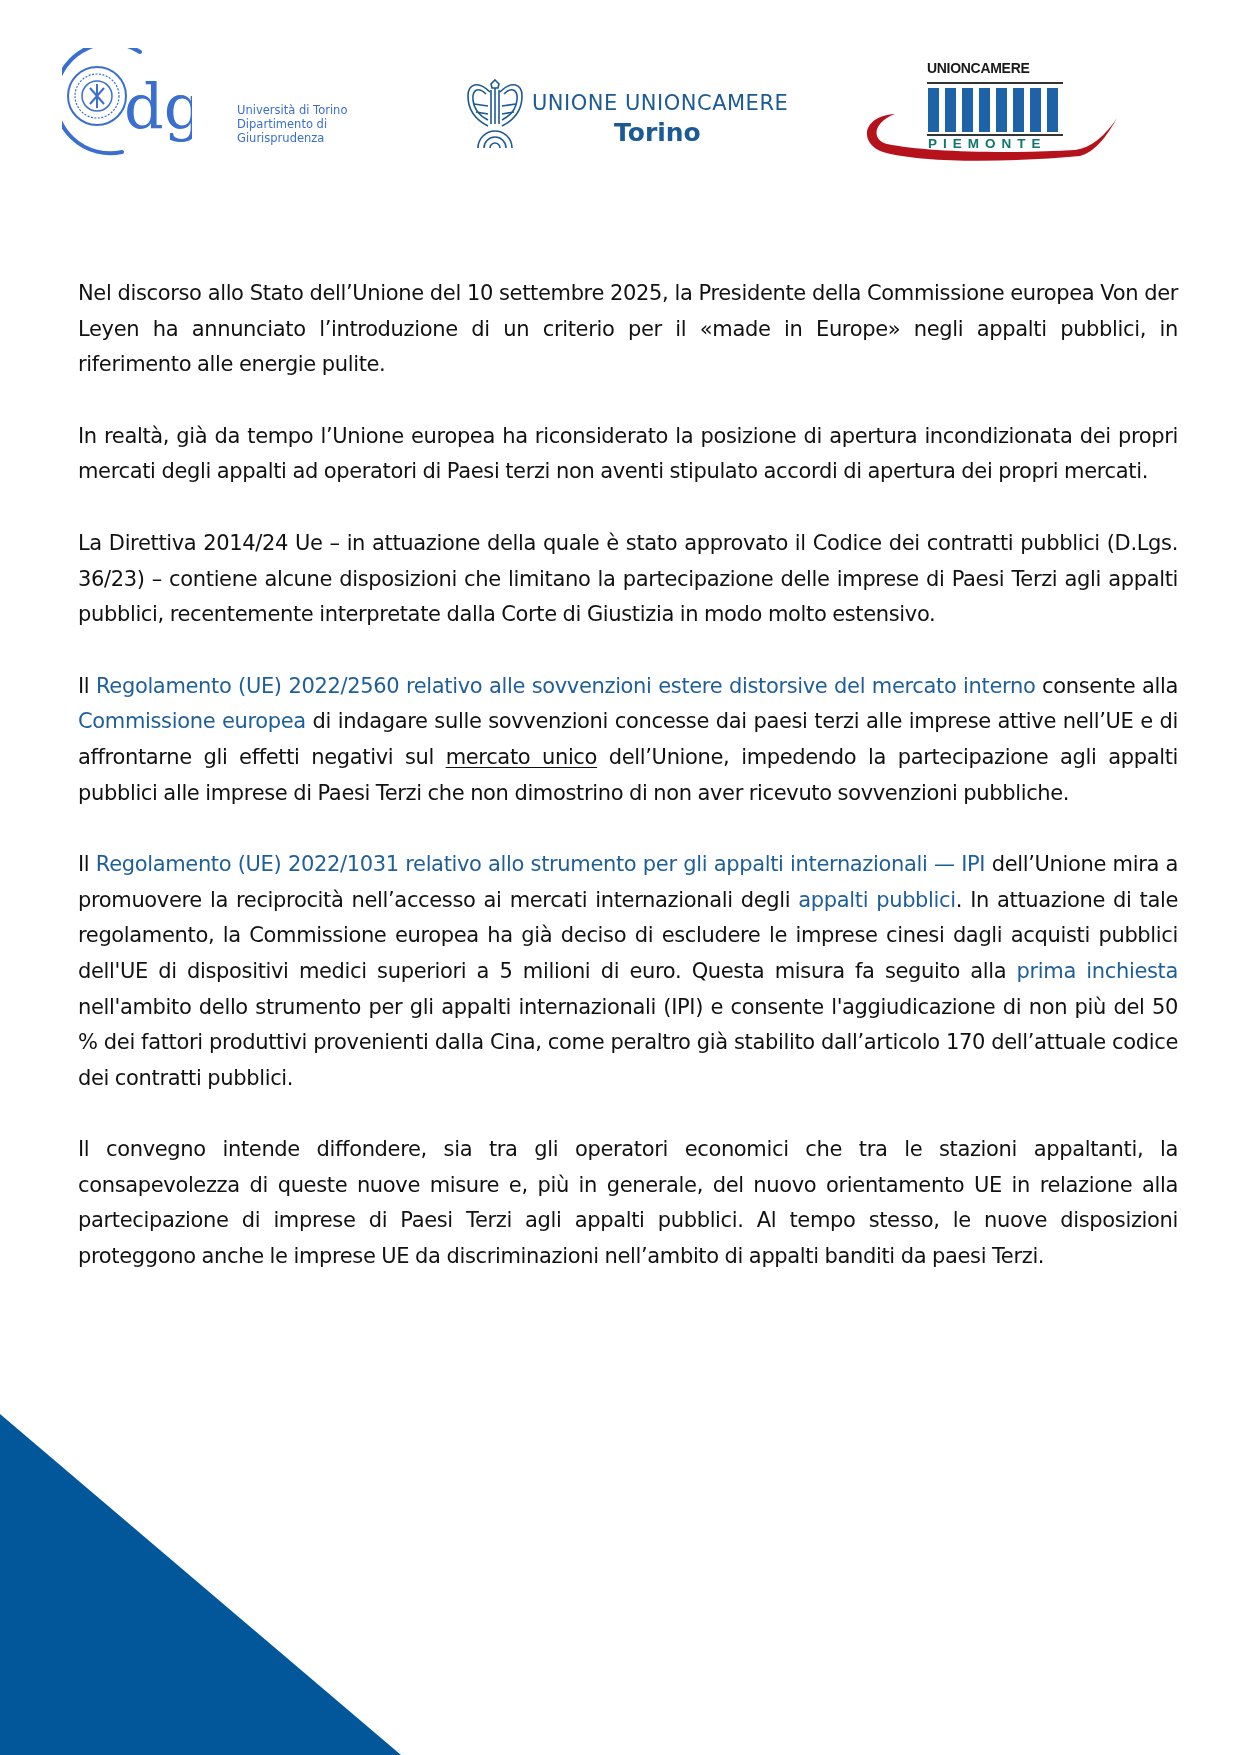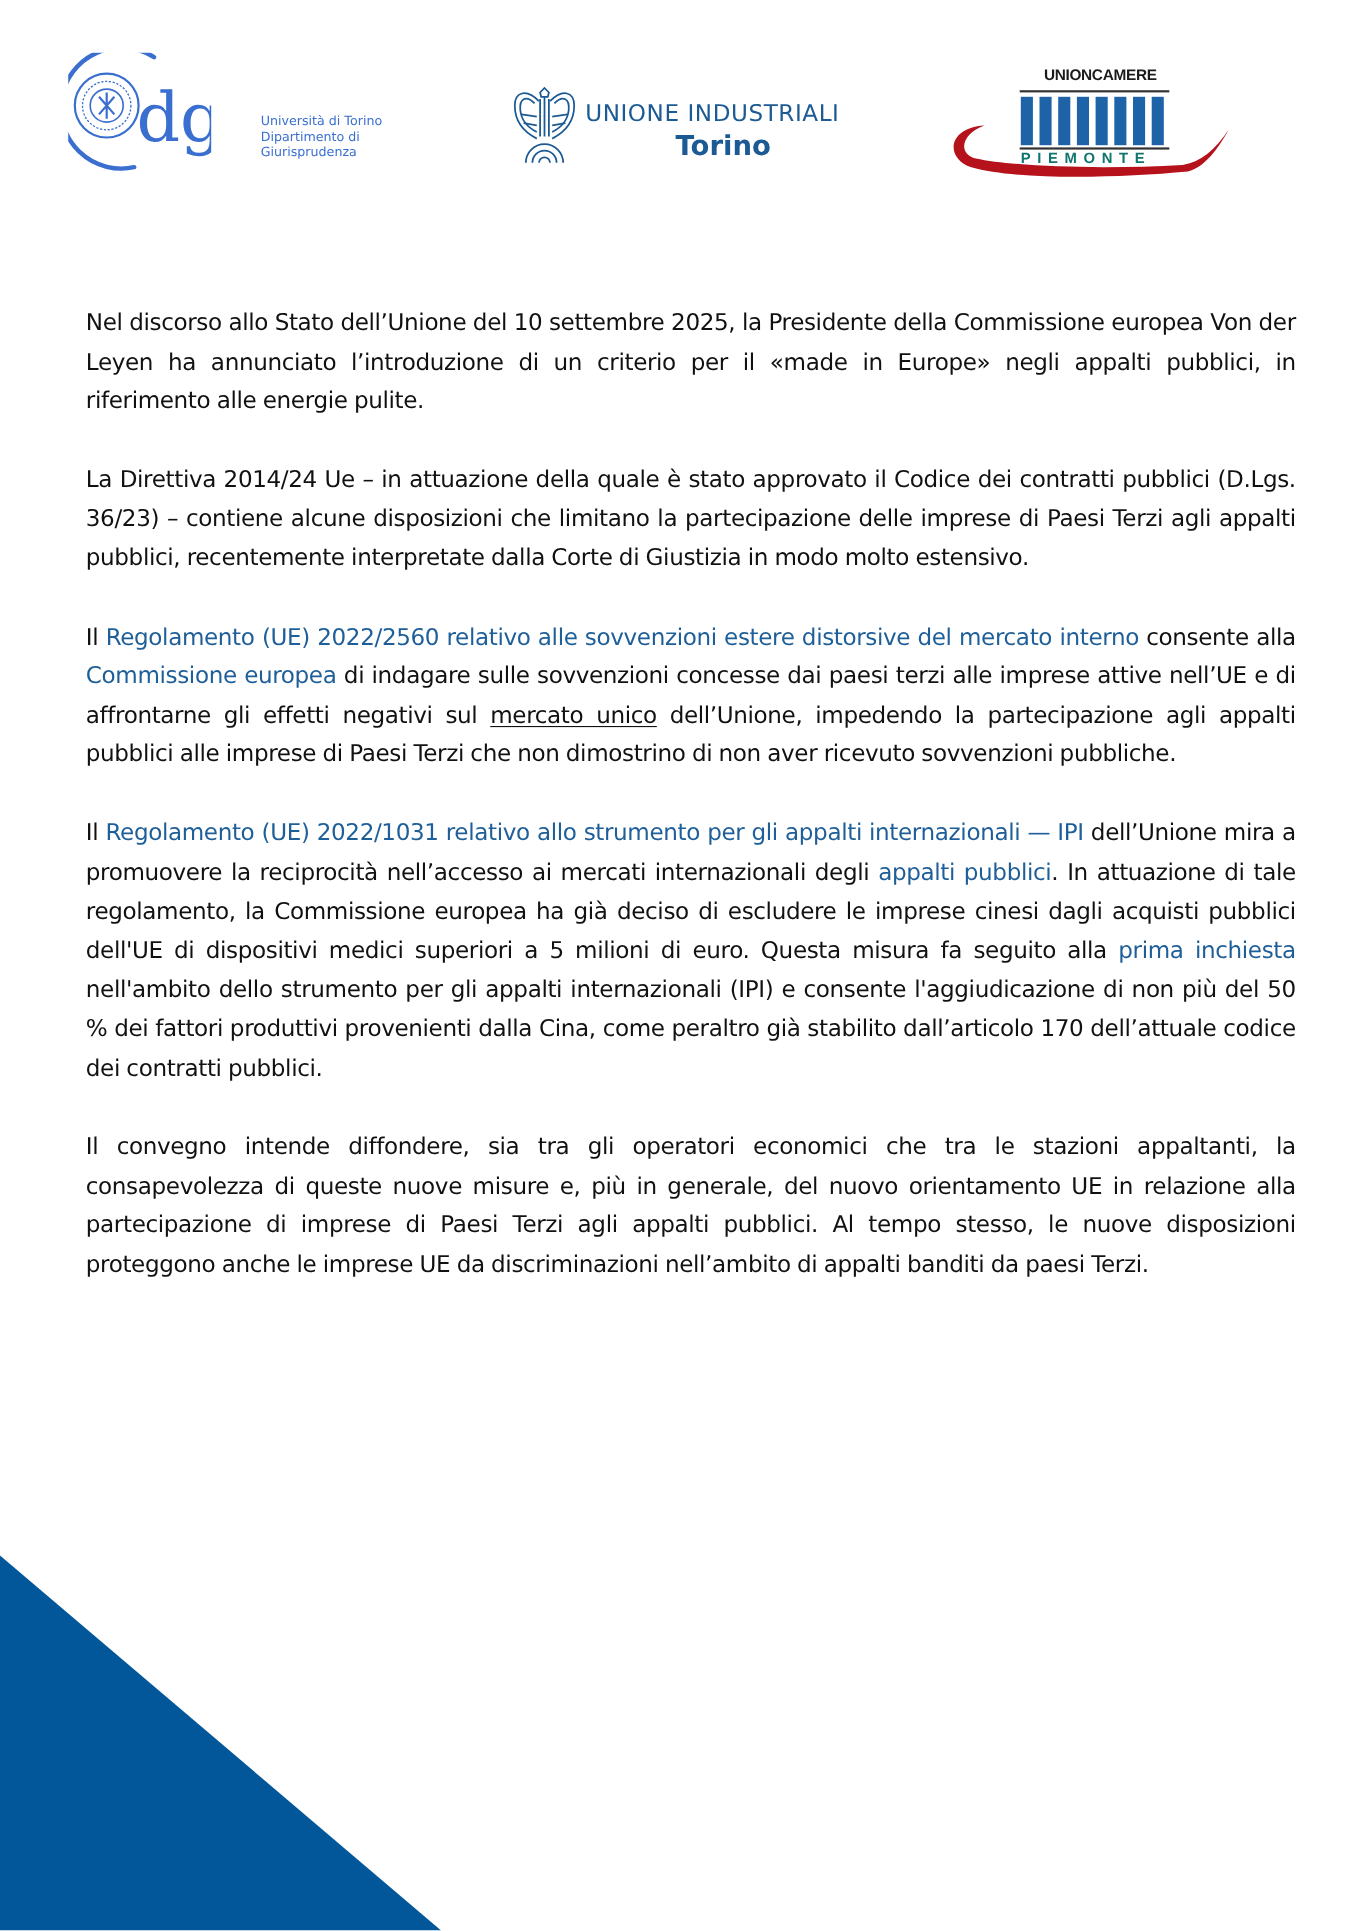--- a/index.html
+++ b/index.html
@@ -13,21 +13,21 @@
   
   .logo-unito { position: absolute; left: 62px; top: 48px; width: 310px; height: 110px; }
   .logo-unito svg { position: absolute; left: 0; top: 0; }
   .unito-text { position: absolute; left: 130px; top: 55px; color: #3a6fd0; font-size: 11.5px; line-height: 14px; font-family: "DejaVu Sans", sans-serif; margin-left: 45px; }
   
   .logo-ui { position: absolute; left: 464px; top: 74px; width: 320px; height: 76px; }
   .ui-title { position: absolute; left: 68px; top: 17px; color: #1c5a94; font-size: 21px; letter-spacing: 0.5px; white-space: nowrap; font-family: "DejaVu Sans", sans-serif; }
   .ui-sub { position: absolute; left: 150px; top: 44px; color: #1c5a94; font-size: 25px; font-weight: bold; font-family: "DejaVu Sans", sans-serif; }
   
   .logo-uc { position: absolute; left: 855px; top: 52px; width: 280px; height: 120px; }
-  .uc-title { position: absolute; left: 72px; top: 8px; font-size: 14px; font-weight: bold; color: #1a1a1a; letter-spacing: -0.3px; font-family: "Liberation Sans", sans-serif; margin-left: 22px; }
+  .uc-title { position: absolute; left: 72px; top: 8px; font-size: 14px; font-weight: bold; color: #1a1a1a; letter-spacing: -0.3px; font-family: "Liberation Sans", sans-serif; }
   .uc-sub { position: absolute; left: 73px; top: 84px; font-size: 13.5px; font-weight: bold; color: #0f766e; letter-spacing: 6px; font-family: "Liberation Sans", sans-serif; }
 
   .content {
     position: absolute; left: 62px; top: 276px; width: 1116px;
     font-family: "DejaVu Sans", sans-serif;
     font-size: 21px; line-height: 35.6px;
     text-align: justify;
     letter-spacing: -0.35px;
     word-spacing: -0.5px;
   }
@@ -69,21 +69,21 @@
         <path d="M 26 18 C 14 6, 4 10, 4 22 C 4 36, 12 46, 24 52"></path>
         <path d="M 22 20 C 14 12, 8 16, 9 26 C 10 36, 16 42, 24 46"></path>
         <path d="M 36 18 C 48 6, 58 10, 58 22 C 58 36, 50 46, 38 52"></path>
         <path d="M 40 20 C 48 12, 54 16, 53 26 C 52 36, 46 42, 38 46"></path>
         <path d="M 10 30 L 24 32 M 12 38 L 24 40 M 52 30 L 38 32 M 50 38 L 38 40"></path>
         <path d="M 14 74 A 17 17 0 0 1 48 74"></path>
         <path d="M 20 74 A 11 11 0 0 1 42 74"></path>
         <path d="M 26 74 A 5 5 0 0 1 36 74"></path>
       </g>
     </svg>
-    <div class="ui-title">UNIONE INDUSTRIALI</div>
+    <div class="ui-title">UNIONE UNIONCAMERE</div>
     <div class="ui-sub">Torino</div>
   </div>
 
   <div class="logo-uc">
     <svg width="280" height="120" viewBox="0 0 280 120">
 
       <path d="M 40 62 C 6 64, 4 92, 28 100 C 70 112, 160 110, 225 104 C 240 100, 252 84, 262 66 C 250 84, 236 96, 220 98 C 150 102, 70 100, 32 92 C 16 88, 18 70, 40 62 Z" fill="#b5121b"></path>
 
       <rect x="72" y="30" width="136" height="2" fill="#333333"></rect>
 
@@ -101,20 +101,21 @@
       <rect x="72" y="82" width="136" height="2" fill="#333333"></rect>
     </svg>
     <div class="uc-title">UNIONCAMERE</div>
     <div class="uc-sub">PIEMONTE</div>
   </div>
 </div>
 
 <div class="content">
   <p>Nel discorso allo Stato dell’Unione del 10 settembre 2025, la Presidente della Commissione europea Von der Leyen ha annunciato l’introduzione di un criterio per il «made in Europe» negli appalti pubblici, in riferimento alle energie pulite.</p>
 
+  <p>In realtà, già da tempo l’Unione europea ha riconsiderato la posizione di apertura incondizionata dei propri mercati degli appalti ad operatori di Paesi terzi non aventi stipulato accordi di apertura dei propri mercati.</p>
 
   <p>La Direttiva 2014/24 Ue – in attuazione della quale è stato approvato il Codice dei contratti pubblici (D.Lgs. 36/23) – contiene alcune disposizioni che limitano la partecipazione delle imprese di Paesi Terzi agli appalti pubblici, recentemente interpretate dalla Corte di Giustizia in modo molto estensivo.</p>
 
   <p><span>Il </span><a class="link" style="color: rgb(31, 95, 153);">Regolamento (UE) 2022/2560 relativo alle sovvenzioni estere distorsive del mercato interno</a><span> consente alla </span><a class="link" style="color: rgb(31, 95, 153);">Commissione europea</a><span> di indagare sulle sovvenzioni concesse dai paesi terzi alle imprese attive nell’UE e di affrontarne gli effetti negativi sul </span><span class="underlined">mercato unico</span><span> dell’Unione, impedendo la partecipazione agli appalti pubblici alle imprese di Paesi Terzi che non dimostrino di non aver ricevuto sovvenzioni pubbliche.</span></p>
 
   <p><span>Il </span><a class="link" style="color: rgb(31, 95, 153);">Regolamento (UE) 2022/1031 relativo allo strumento per gli appalti internazionali — IPI</a><span> dell’Unione mira a promuovere la reciprocità nell’accesso ai mercati internazionali degli </span><a class="link" style="color: rgb(31, 95, 153);">appalti pubblici</a><span>. In attuazione di tale regolamento, la Commissione europea ha già deciso di escludere le imprese cinesi dagli acquisti pubblici dell'UE di dispositivi medici superiori a 5 milioni di euro. Questa misura fa seguito alla </span><a class="link" style="color: rgb(31, 95, 153);">prima inchiesta</a><span> nell'ambito dello strumento per gli appalti internazionali (IPI) e consente l'aggiudicazione di non più del 50 % dei fattori produttivi provenienti dalla Cina, come peraltro già stabilito dall’articolo 170 dell’attuale codice dei contratti pubblici.</span></p>
 
   <p>Il convegno intende diffondere, sia tra gli operatori economici che tra le stazioni appaltanti, la consapevolezza di queste nuove misure e, più in generale, del nuovo orientamento UE in relazione alla partecipazione di imprese di Paesi Terzi agli appalti pubblici. Al tempo stesso, le nuove disposizioni proteggono anche le imprese UE da discriminazioni nell’ambito di appalti banditi da paesi Terzi.</p>
 </div>
 

